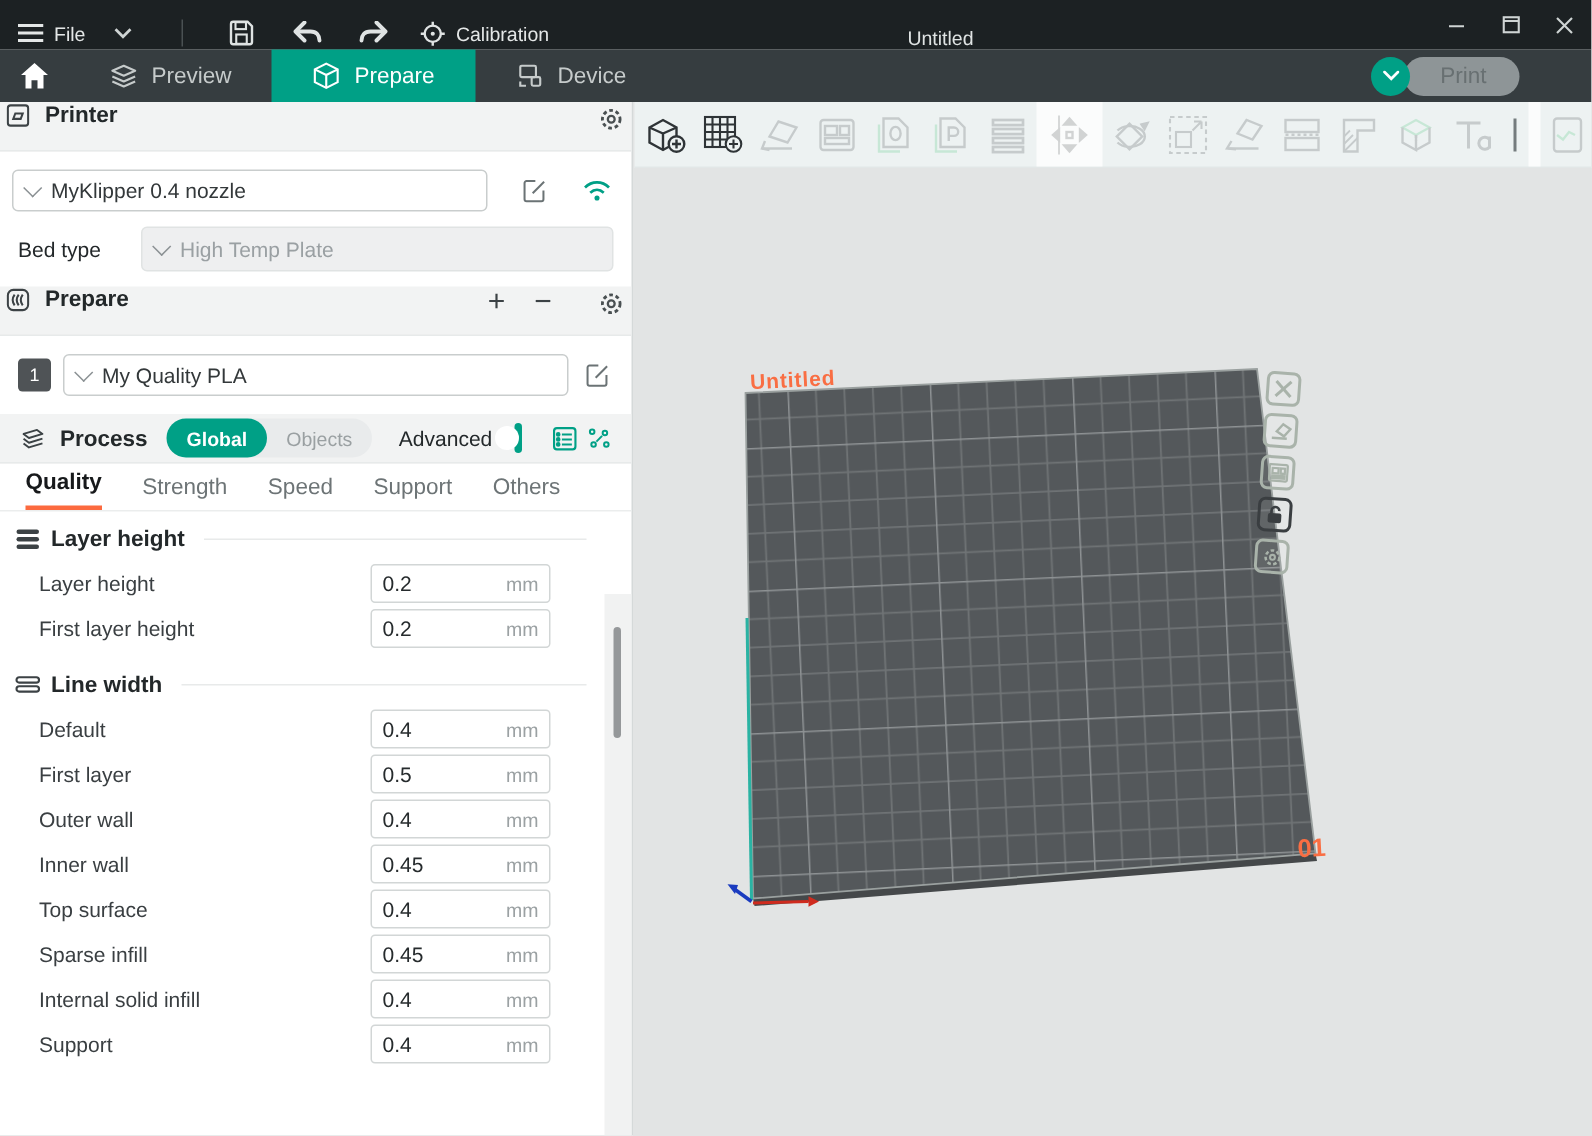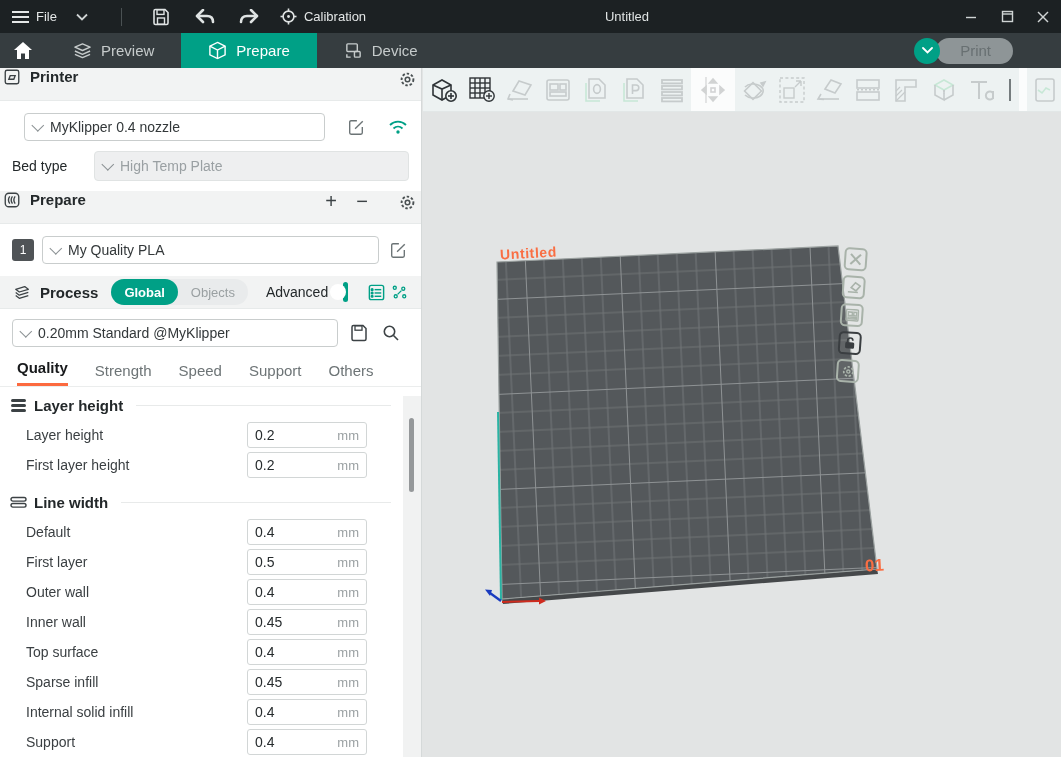--- a/index.html
+++ b/index.html
@@ -2,21 +2,21 @@
 <html><head>
 <meta charset="utf-8">
 <style>
   * { box-sizing: border-box; margin: 0; padding: 0; }
   html,body { width:1061px; height:757px; overflow:hidden; }
   body { font-family:"Liberation Sans", sans-serif; background:#e2e4e4; position:relative; }
   svg { display:block; }
 
   
   .titlebar { position:absolute; left:0; top:0; width:1061px; height:33px; background:#1c2123;
-              display:flex; align-items:center; color:#e4e7e7; font-size:13px; }
+              display:flex; align-items:flex-end; color:#e4e7e7; font-size:13px; }
   .tb-left { display:flex; align-items:center; gap:6px; padding-left:12px; }
   .menu-btn { display:flex; align-items:center; gap:7px; cursor:pointer; }
   .tb-sep { width:1px; height:18px; background:#4a5153; margin:0 14px; }
   .tb-ico { width:22px; height:22px; display:flex; align-items:center; justify-content:center; margin:0 8px; }
   .calib { display:flex; align-items:center; gap:7px; margin-left:6px; }
   .win-title { position:absolute; left:627px; transform:translateX(-50%); color:#dfe3e3; }
   .win-btns { position:absolute; right:0; top:0; height:33px; display:flex; }
   .win-btn { width:36px; height:33px; display:flex; align-items:center; justify-content:center; color:#cfd4d4; }
 
   
@@ -35,21 +35,21 @@
   
   .sidebar { position:absolute; left:0; top:68px; width:422px; height:689px; background:#ffffff;
              border-right:1px solid #d5d9d9; overflow:hidden; }
   .sec-head { height:33px; background:#f2f3f3; display:flex; align-items:flex-start; gap:9px; padding:0 3px;
               border-bottom:1px solid #e7eaea; }
   .sec-title { font-size:15px; font-weight:bold; color:#23282a; }
   .spacer { flex:1; }
   .icon-btn { display:flex; align-items:center; justify-content:center; width:22px; height:22px; color:#4a5052; }
   .pm { font-size:20px; color:#3c4245; width:22px; text-align:center; line-height:20px; }
 
-  .combo-row { display:flex; align-items:center; gap:20px; padding:12px 12px 6px 24px; }
+  .combo-row { display:flex; align-items:center; gap:20px; padding:12px 12px 6px 8px; }
   .combo { flex:1; height:28px; border:1px solid #c9cdcd; border-radius:4px; background:#fff;
            display:flex; align-items:center; gap:7px; padding:0 9px; font-size:14px; color:#33383a; }
   .combo.disabled { background:#eeeff0; border-color:#e0e3e3; color:#9aa0a3; }
   .chev { width:9px; height:9px; border-left:1.6px solid #8a9093; border-bottom:1.6px solid #8a9093;
           transform:rotate(-45deg) translate(1px,-2px); flex:none; }
   .bed-row { display:flex; align-items:center; padding:4px 12px 10px 12px; gap:12px; }
   .bed-label { font-size:14px; color:#23282a; width:70px; }
   .bed-row .combo { flex:1; height:30px; }
 
   .fil-row { display:flex; align-items:center; gap:8px; padding:12px 12px 12px 12px; }
@@ -374,38 +374,20 @@
             <circle cx="4" cy="4" r="1.6"></circle>
             <circle cx="13" cy="5" r="1.6"></circle>
             <circle cx="5" cy="13" r="1.6"></circle>
             <circle cx="14" cy="13" r="1.6"></circle>
             <line x1="7" y1="11" x2="11" y2="7"></line>
           </g>
         </svg>
     </span>
   </div>
 
-  <div class="preset-row">
-    <div class="combo">
-      <span class="chev"></span>
-      <span>0.20mm Standard @MyKlipper</span>
-    </div>
-    <span class="icon-btn">
-      <svg width="18" height="18" viewBox="0 0 18 18">
-          <path d="M2 3 a1.5 1.5 0 0 1 1.5 -1.5 H13 L16 4.5 V15 a1.5 1.5 0 0 1 -1.5 1.5 H3.5 A1.5 1.5 0 0 1 2 15 Z" fill="none" stroke="#3c4245" stroke-width="1.5"></path>
-          <rect x="5" y="1.8" width="7" height="4.4" fill="none" stroke="#3c4245" stroke-width="1.3"></rect>
-        </svg>
-    </span>
-    <span class="icon-btn">
-      <svg width="18" height="18" viewBox="0 0 18 18">
-          <circle cx="7.5" cy="7.5" r="5.2" fill="none" stroke="#3c4245" stroke-width="1.6"></circle>
-          <line x1="11.5" y1="11.5" x2="16" y2="16" stroke="#3c4245" stroke-width="1.6"></line>
-        </svg>
-    </span>
-  </div>
 
   <div class="param-tabs">
     <span class="ptab active">Quality</span>
     <span class="ptab">Strength</span>
     <span class="ptab">Speed</span>
     <span class="ptab">Support</span>
     <span class="ptab">Others</span>
   </div>
 
   <div class="settings">

